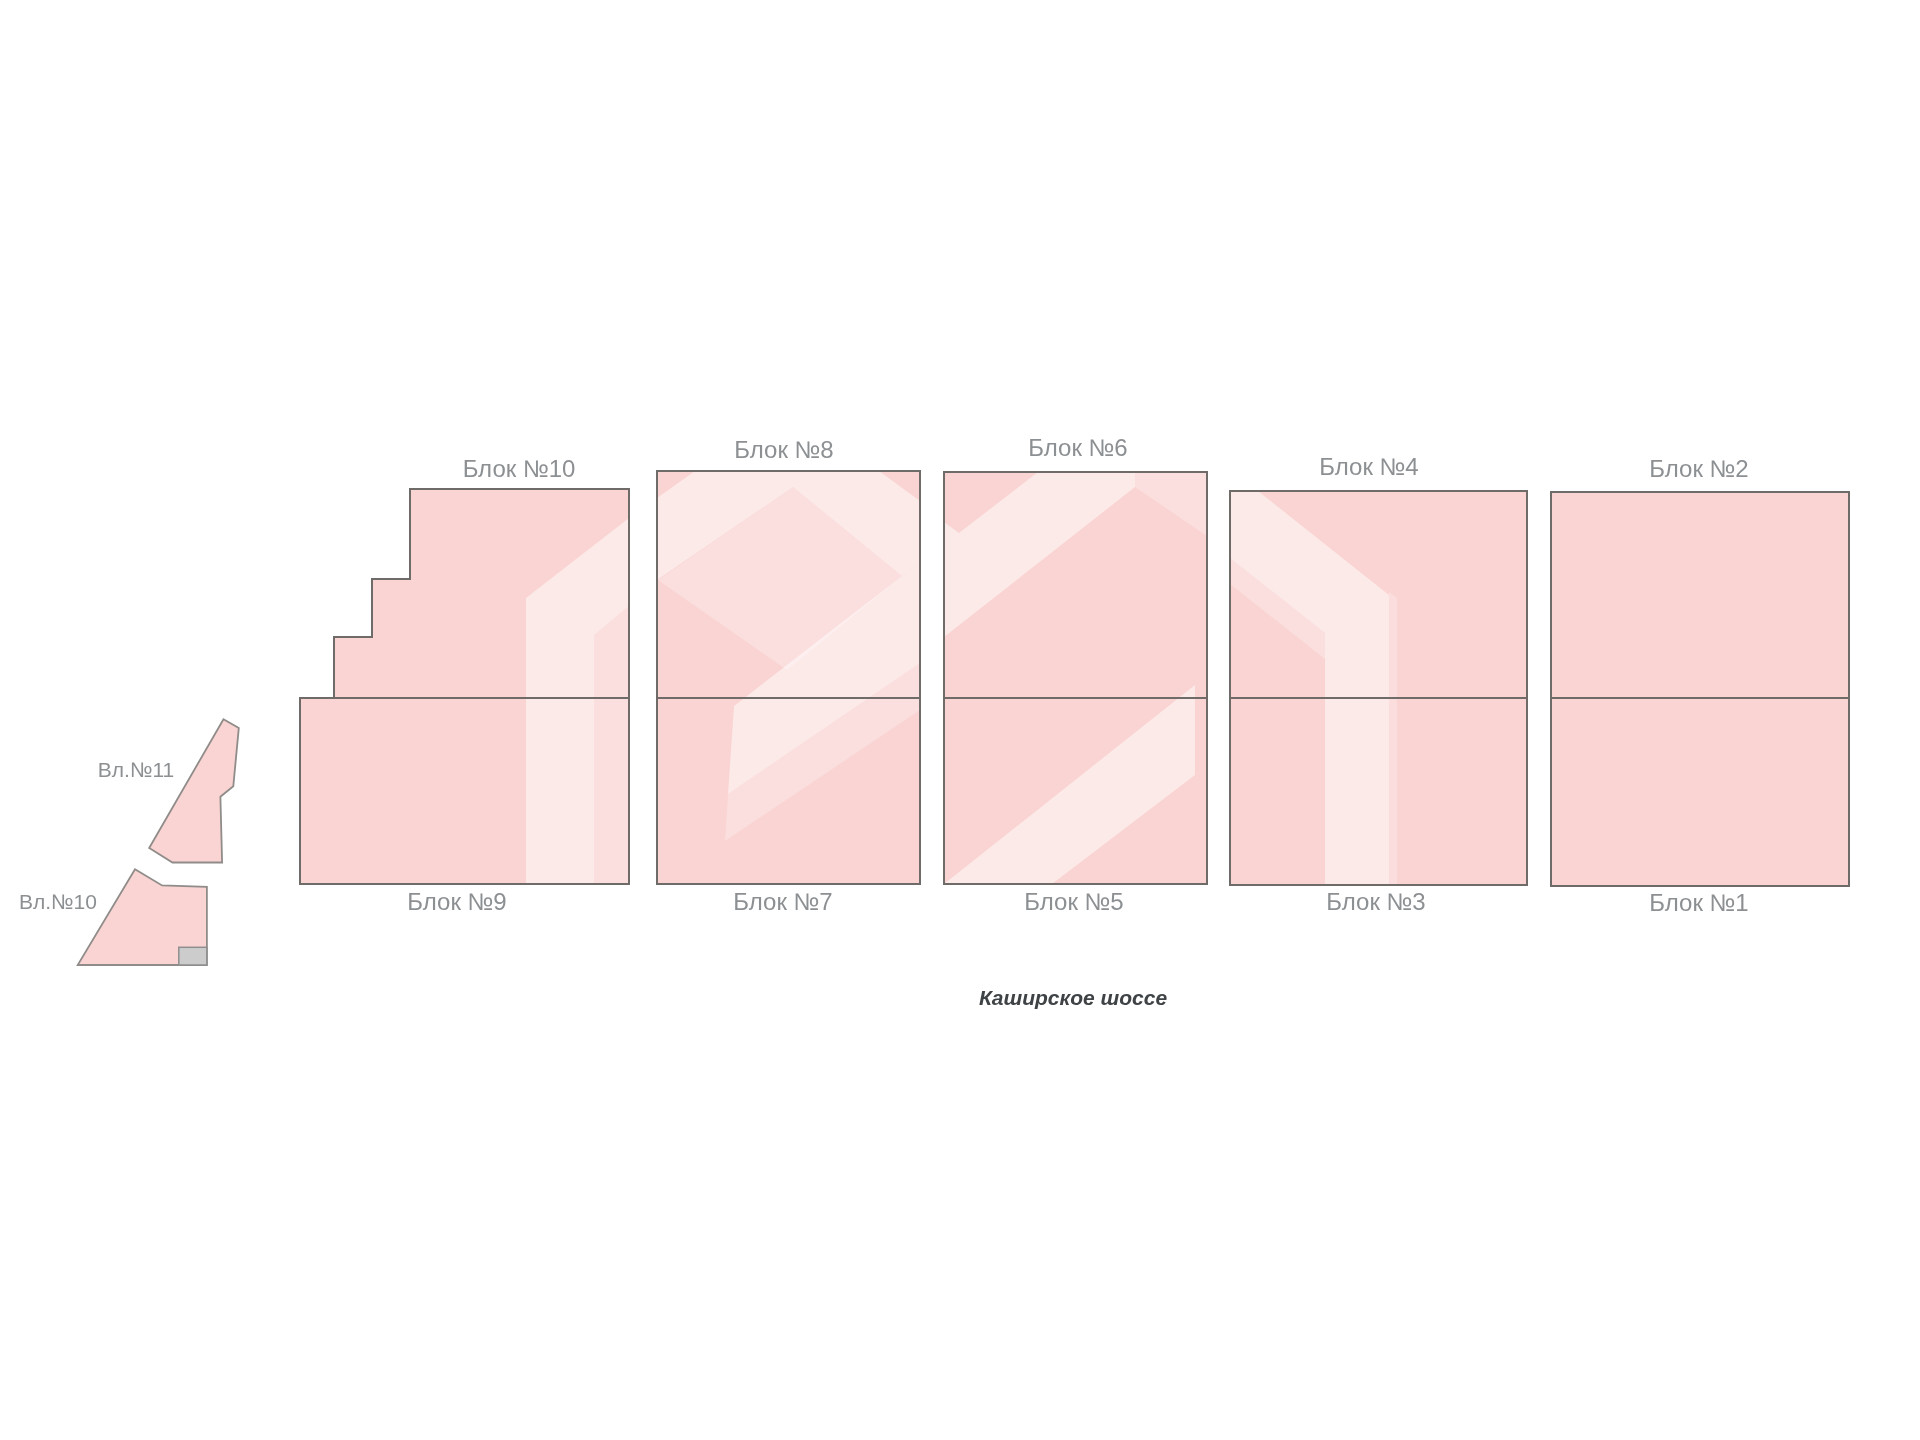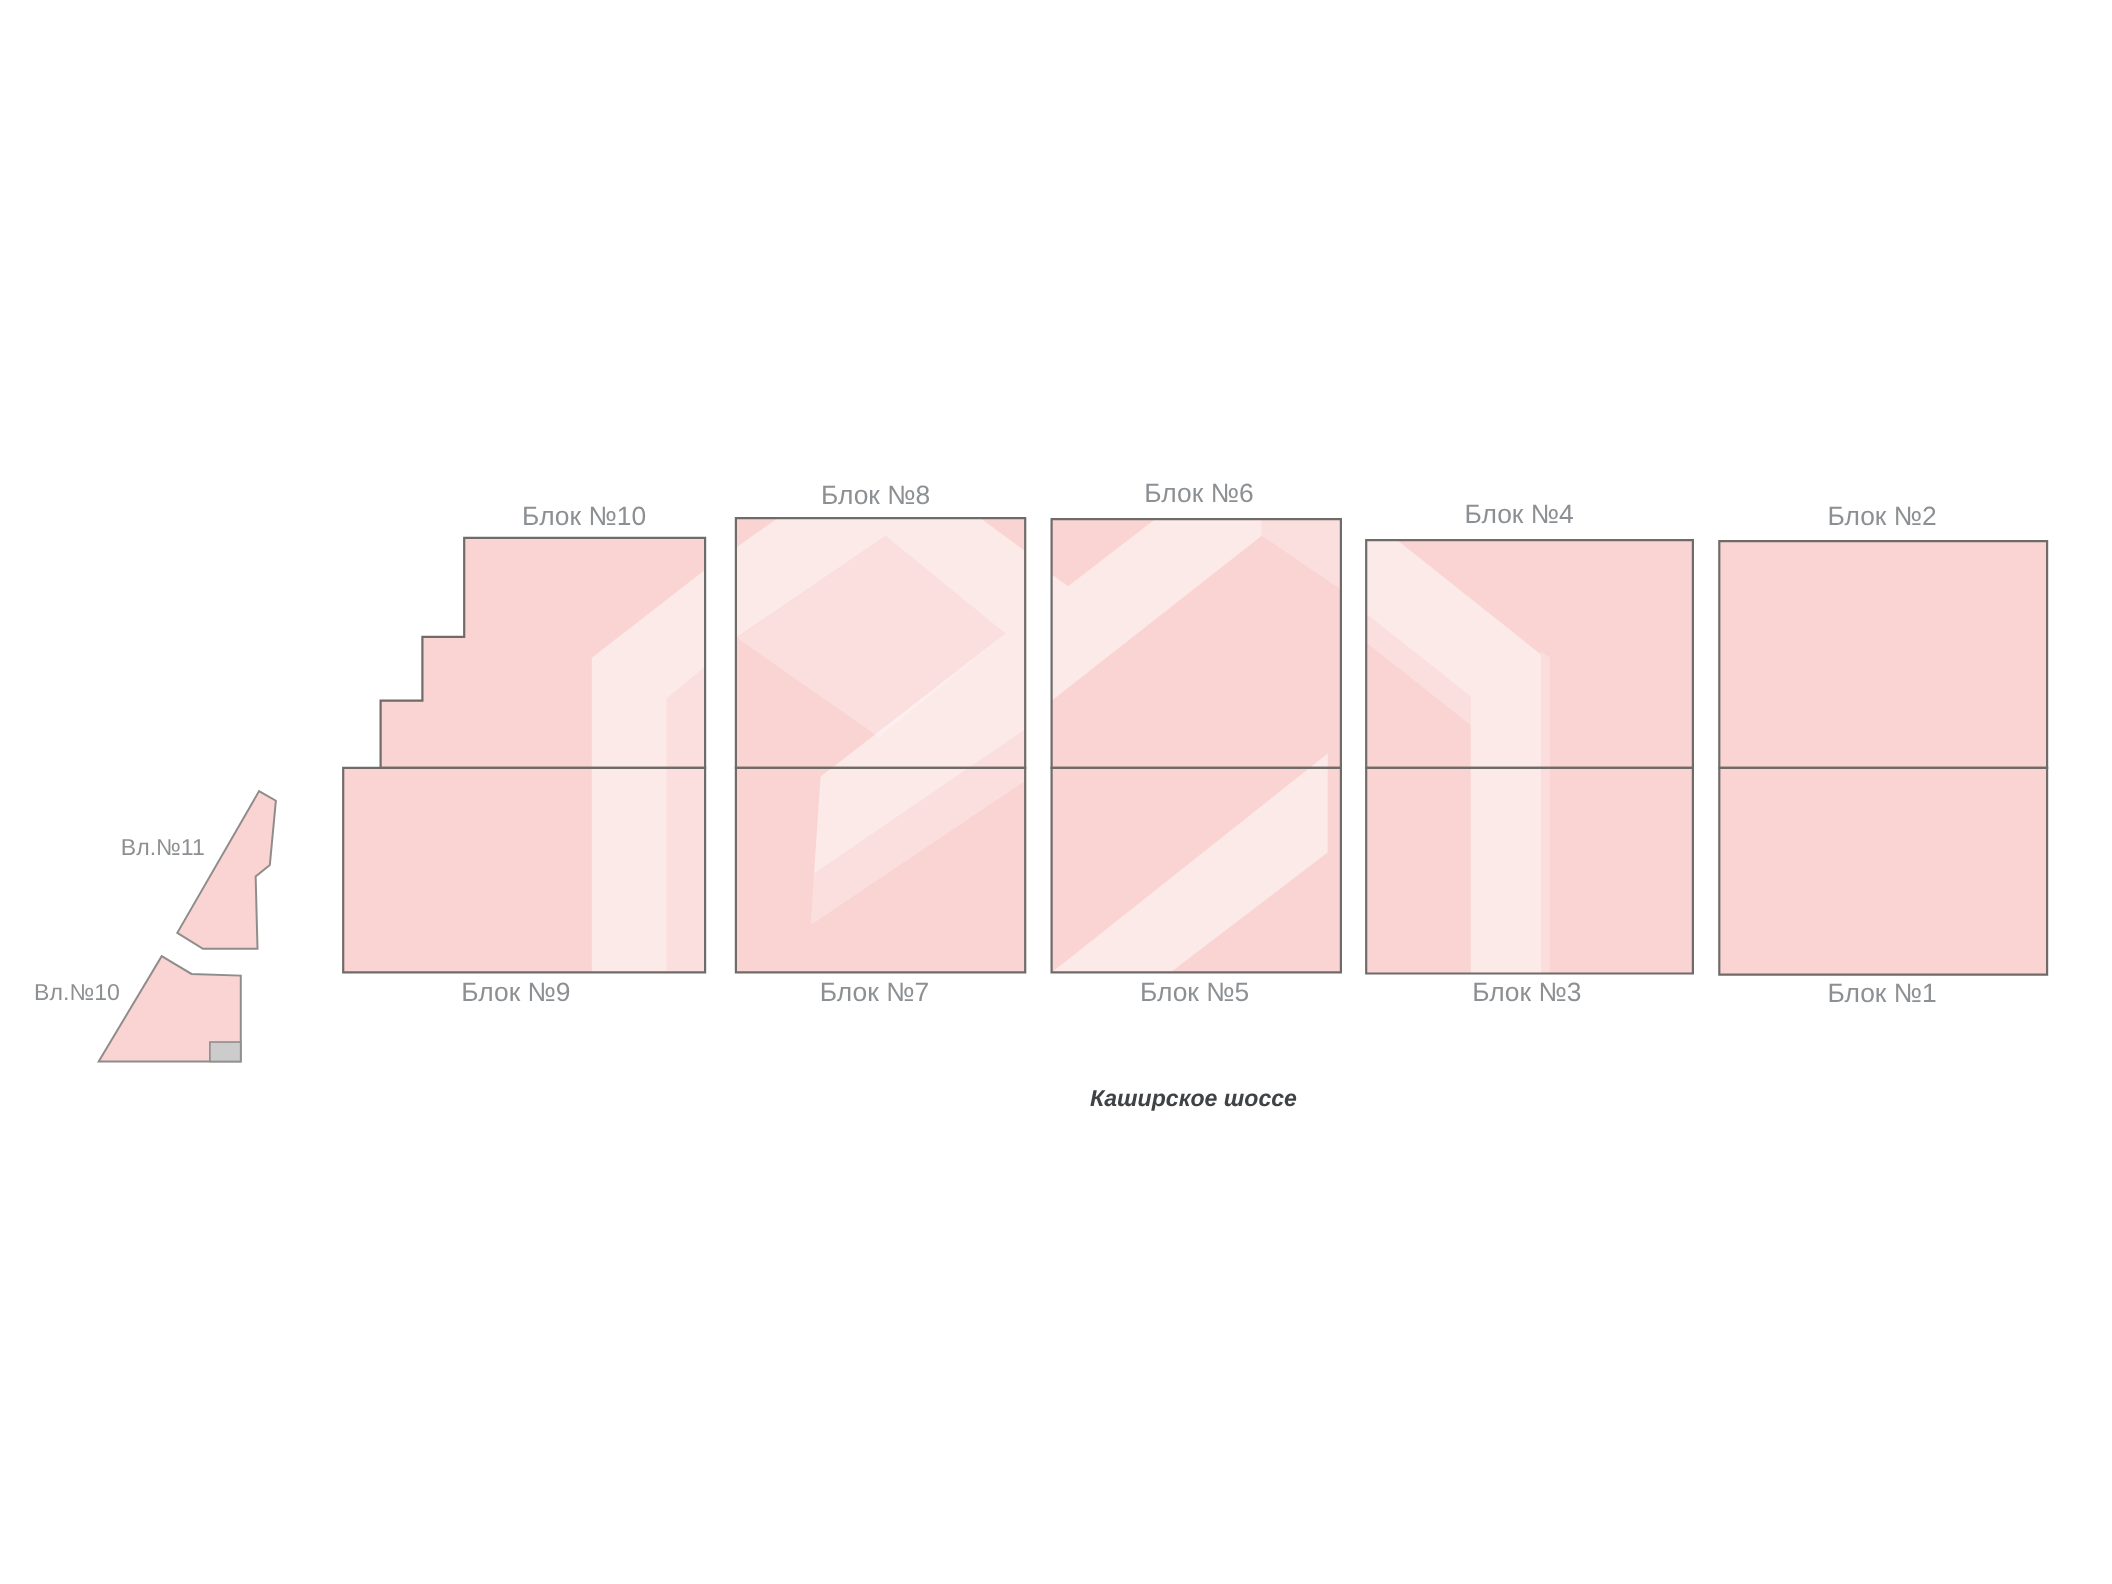--- a/index.html
+++ b/index.html
@@ -1,16 +1,16 @@
 <!DOCTYPE html>
 <html><head>
 <meta charset="utf-8">
 <style>
   html,body{margin:0;padding:0;background:#ffffff;}
-  .page{width:1880px;height:1440px;position:relative;font-family:"Liberation Sans",sans-serif;padding-left:12px;}
+  .page{width:1880px;height:1440px;position:relative;font-family:"Liberation Sans",sans-serif;}
   svg{display:block;}
 </style>
 </head>
 <body>
 <div class="page">
 <svg width="1920" height="1440" viewBox="0 0 1920 1440" xmlns="http://www.w3.org/2000/svg">
 
   <rect x="0" y="0" width="1920" height="1440" fill="#ffffff"></rect>
 
   <path d="M410,489 H629 V698 H334 V637 H372 V579 H410 Z" fill="#f9d4d2"></path>

